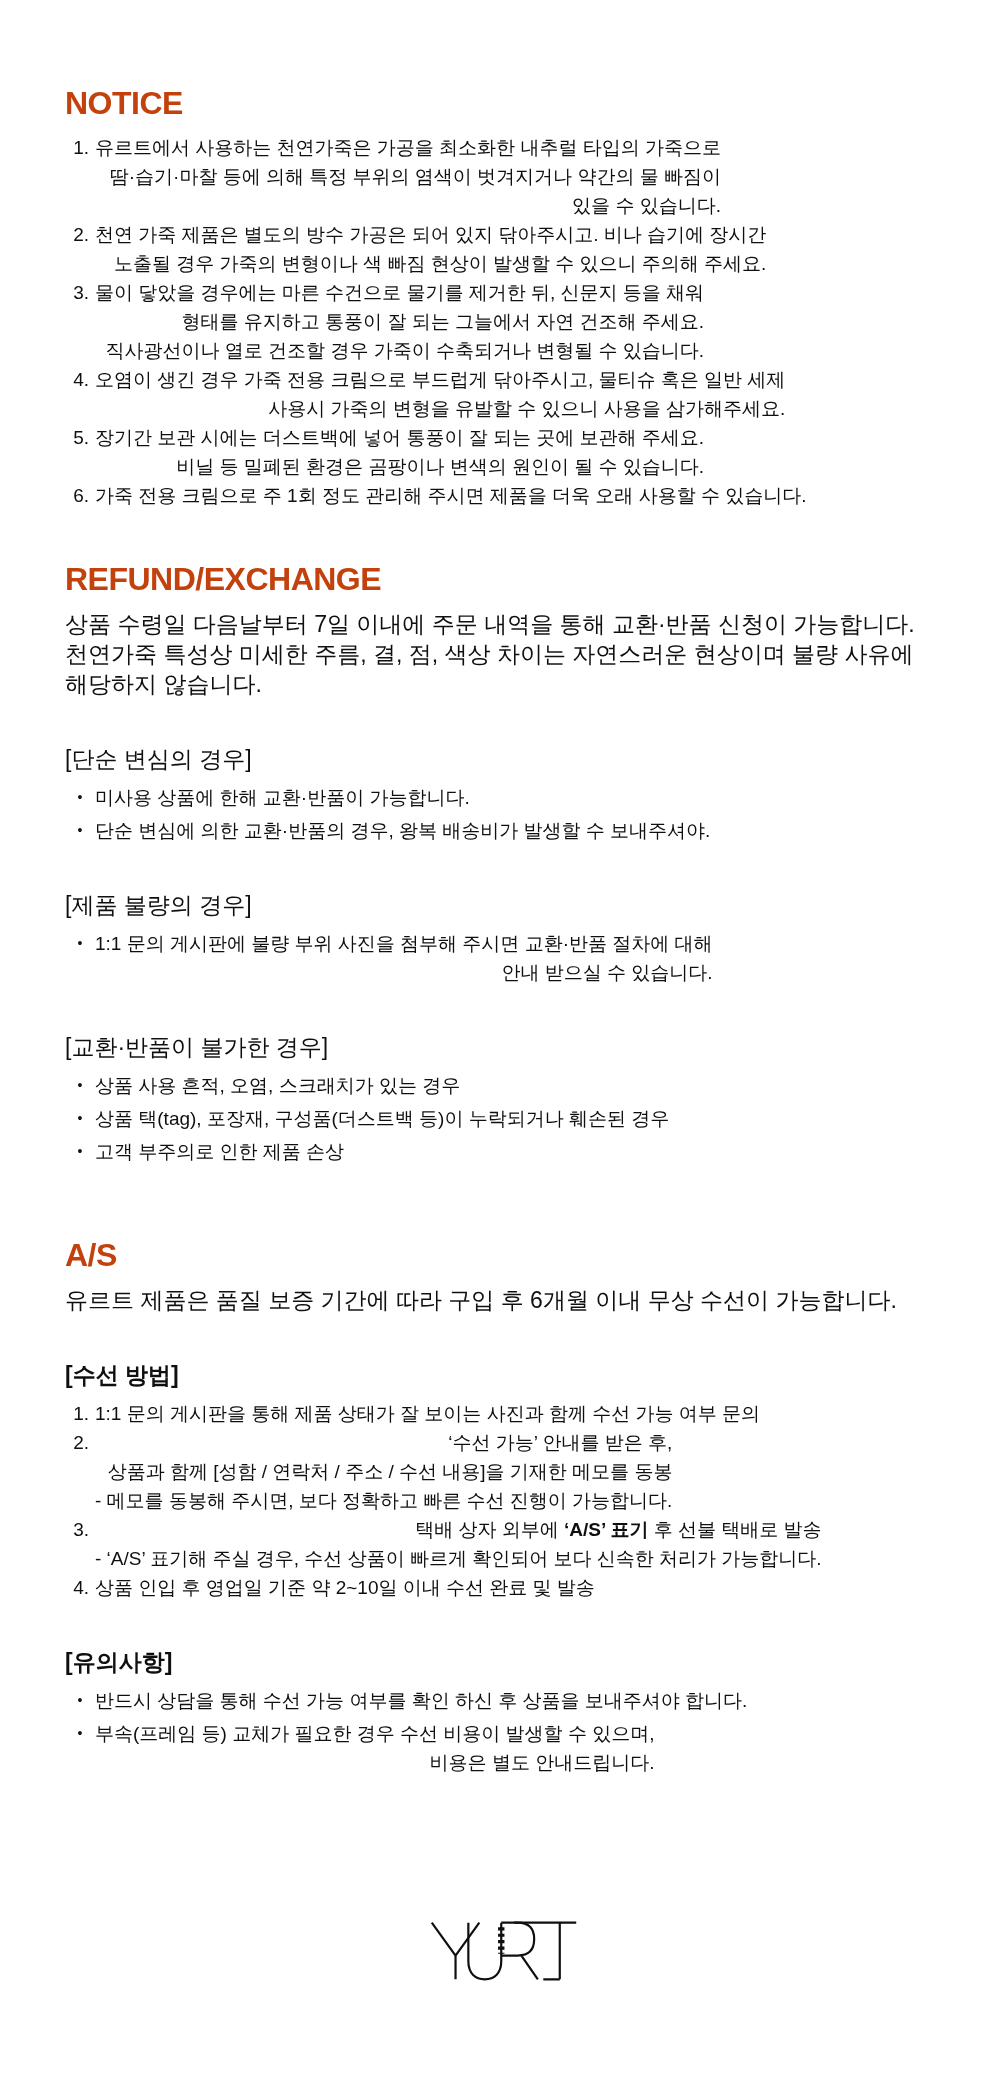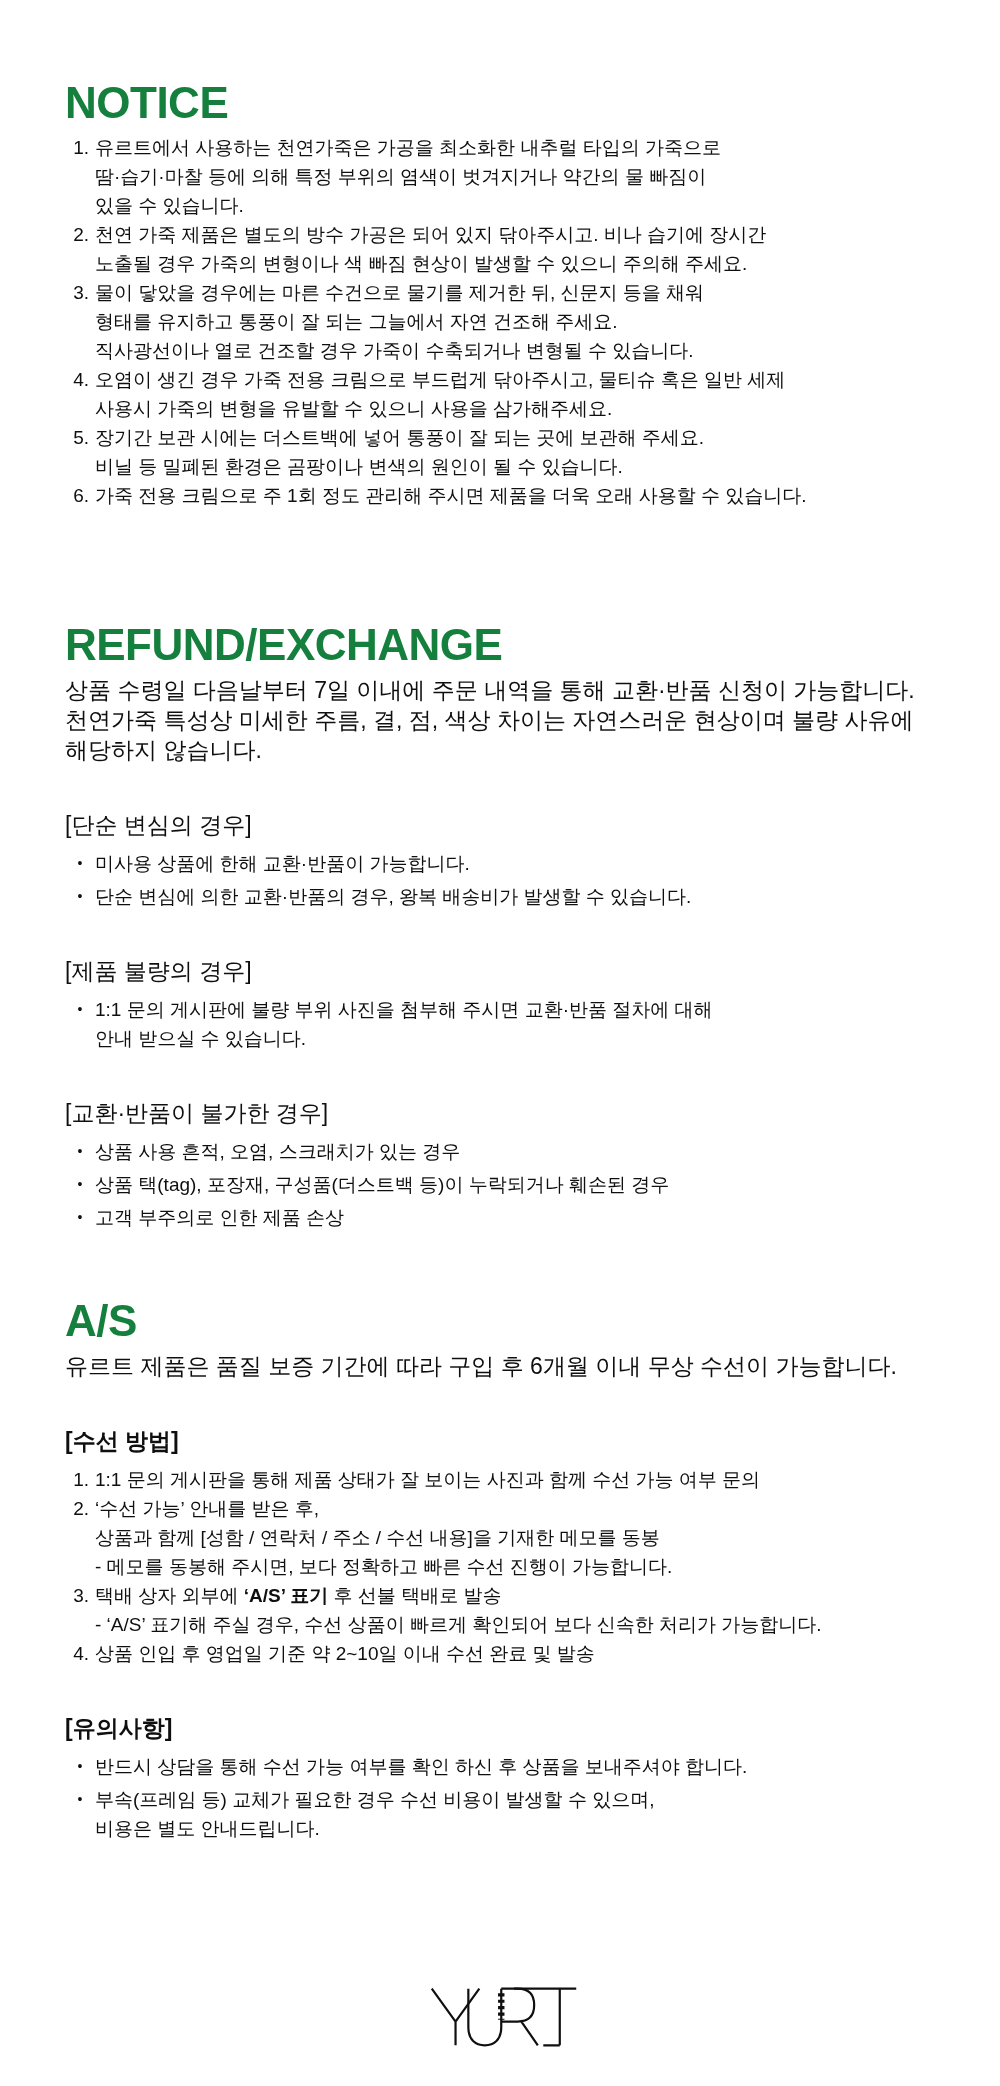--- a/index.html
+++ b/index.html
@@ -8,66 +8,67 @@
     font-family:"Liberation Sans","DejaVu Sans",sans-serif;
     color:#0f0f0f;
   }
   .wrap{
     box-sizing:border-box;
     width:1000px;
     min-height:2086px;
     padding:86px 58px 40px 65px;
   }
   .section-title{
-    font-size:44px;
+    font-size:32px;
     line-height:34px;
     font-weight:700;
     letter-spacing:-0.5px;
     margin:0 0 13px 0;
-    color:#15803d;
+    color:#c2410c;
   }
   .intro{
     font-size:23px;
     line-height:30px;
     white-space:pre-line;
     margin:0;
   }
   .num-list{list-style:none;margin:0;padding:0;}
   .num-row{display:flex;}
   .num{
     flex:0 0 24px;
     text-align:right;
     padding-right:6px;
     font-size:19px;
     line-height:29px;
   }
   .txt{
     font-size:19px;
     line-height:29px;
     white-space:pre-line;
+    text-align:right;
   }
   .sub-title{
     font-size:23px;
     line-height:29px;
     font-weight:400;
     margin:46px 0 9px 0;
     white-space:pre-line;
   }
   .sub-title.bold{font-weight:700;}
   .bullet-list{list-style:none;margin:0;padding:0;}
   .bullet-row{display:flex;margin-bottom:4px;}
   .dot{
     flex:0 0 12px;
     margin-left:9px;
     margin-right:9px;
     text-align:center;
     font-size:14px;
     line-height:29px;
   }
-  .section-refund{margin-top:118px;}
+  .section-refund{margin-top:52px;}
   .section-as{margin-top:72px;}
   .steps .txt strong{font-weight:700;}
   .footer-logo{
     margin-top:142px;
     text-align:center;
   }
   .footer-logo svg{display:inline-block;}
   .sr{
     position:absolute;
     width:1px;height:1px;
@@ -125,21 +126,21 @@
 해당하지 않습니다.</p>
 
     <h3 class="sub-title">[단순 변심의 경우]</h3>
     <ul class="bullet-list">
       <li class="bullet-row">
         <span class="dot">•</span>
         <span class="txt">미사용 상품에 한해 교환·반품이 가능합니다.</span>
       </li>
       <li class="bullet-row">
         <span class="dot">•</span>
-        <span class="txt">단순 변심에 의한 교환·반품의 경우, 왕복 배송비가 발생할 수 있습니다.</span>
+        <span class="txt">단순 변심에 의한 교환·반품의 경우, 왕복 배송비가 발생할 수 보내주셔야.</span>
       </li>
     </ul>
 
     <h3 class="sub-title">[제품 불량의 경우]</h3>
     <ul class="bullet-list">
       <li class="bullet-row">
         <span class="dot">•</span>
         <span class="txt">1:1 문의 게시판에 불량 부위 사진을 첨부해 주시면 교환·반품 절차에 대해
 안내 받으실 수 있습니다.</span>
       </li>

